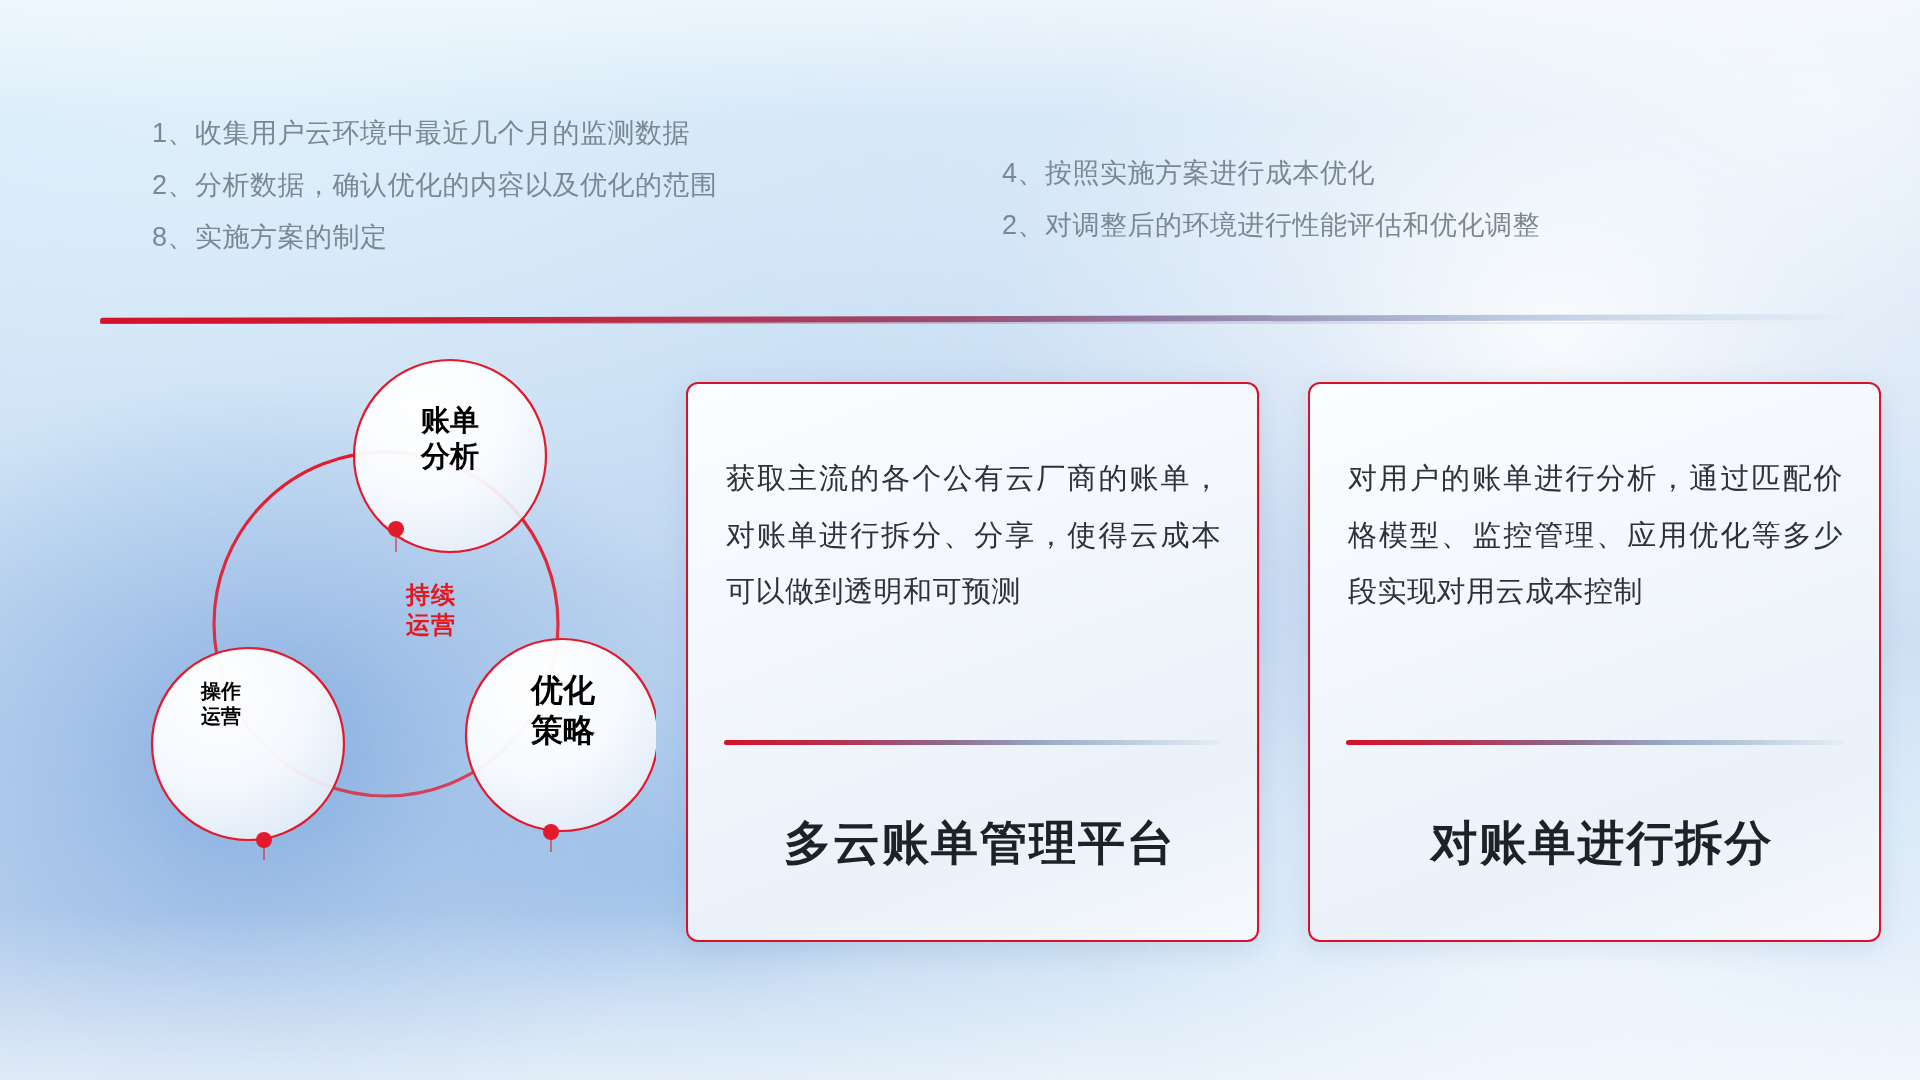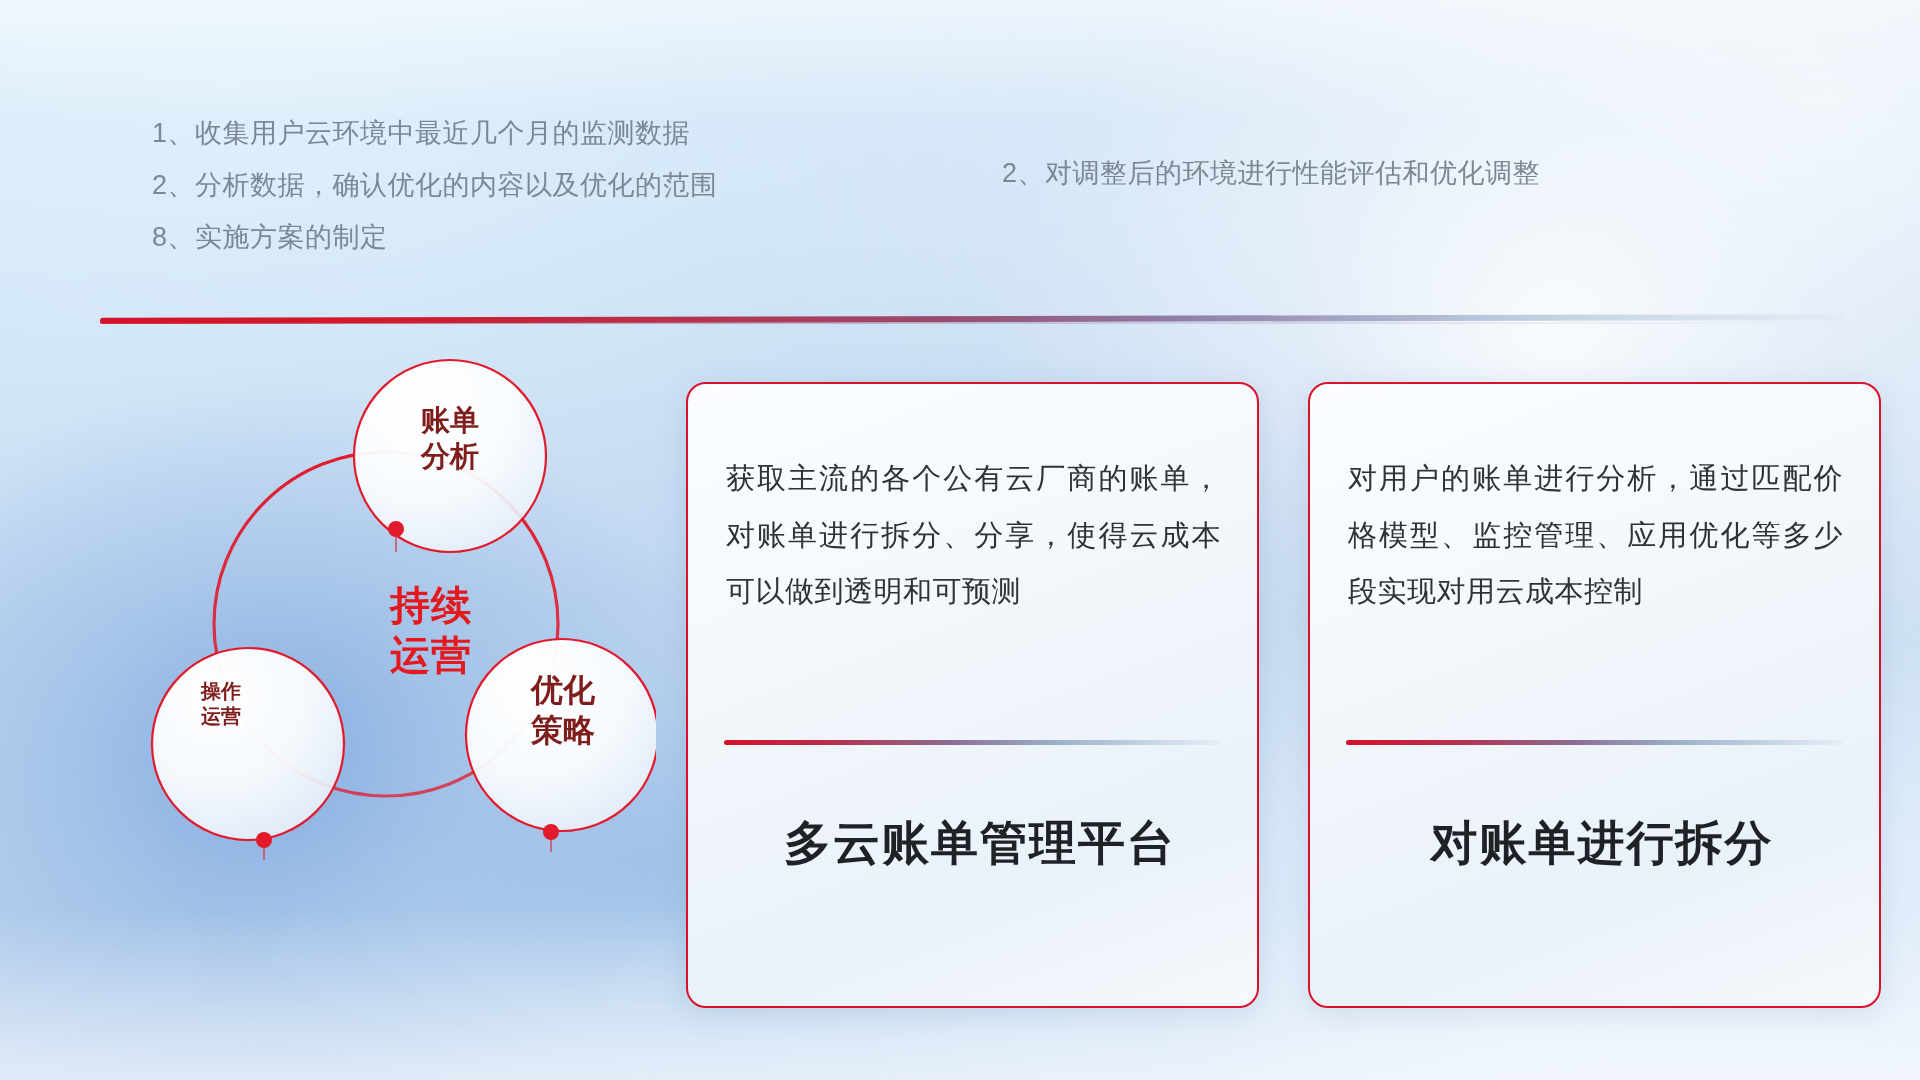--- a/index.html
+++ b/index.html
@@ -116,36 +116,36 @@
     position: absolute;
     left: 96px;
     top: 352px;
     width: 560px;
     height: 590px;
   }
   .venn svg { display: block; }
   .venn-label {
     position: absolute;
     text-align: center;
-    color: #7f1d1d;
+    color: #000000;
     font-weight: bold;
     line-height: 1.25;
     pointer-events: none;
   }
   .lbl-top {
     left: 274px;
     top: 50px;
     width: 160px;
     font-size: 29px;
   }
   .lbl-center {
     left: 240px;
     top: 228px;
     width: 190px;
-    font-size: 40px;
+    font-size: 24px;
     color: #e4191f;
     letter-spacing: 1px;
   }
   .lbl-bl {
     left: 45px;
     top: 327px;
     width: 160px;
     font-size: 20px;
   }
   .lbl-br {
@@ -153,23 +153,23 @@
     top: 318px;
     width: 160px;
     font-size: 32px;
   }
 
   
   .card {
     position: absolute;
     top: 382px;
     width: 573px;
-    height: 626px;
+    height: 560px;
     border: 2px solid #d8122b;
-    border-radius: 20px;
+    border-radius: 12px;
     background: linear-gradient(160deg, #fbfdff 0%, #f3f7fc 40%, #eaf1f9 75%, #f6f9fd 100%);
     box-shadow: 0 6px 28px rgba(90,120,160,0.16);
     box-sizing: border-box;
     overflow: hidden;
   }
   .card-1 { left: 686px; }
   .card-2 { left: 1308px; }
 
   .card-body {
     position: absolute;
@@ -217,20 +217,21 @@
   <div class="bg-top-sheen"></div>
   <div class="bg-bottom-sheen"></div>
 
   <div class="steps steps-left">
     <div class="step-line">1、收集用户云环境中最近几个月的监测数据</div>
     <div class="step-line">2、分析数据，确认优化的内容以及优化的范围</div>
     <div class="step-line">8、实施方案的制定</div>
   </div>
 
   <div class="steps steps-right">
+    <div class="step-line">4、按照实施方案进行成本优化</div>
     <div class="step-line">2、对调整后的环境进行性能评估和优化调整</div>
   </div>
 
   <div class="divider"></div>
   <div class="divider-thin"></div>
 
   <div class="venn">
     <svg width="560" height="590" viewBox="0 0 560 590">
       <defs>
         <radialGradient id="bubbleGrad" cx="35%" cy="25%" r="85%">

